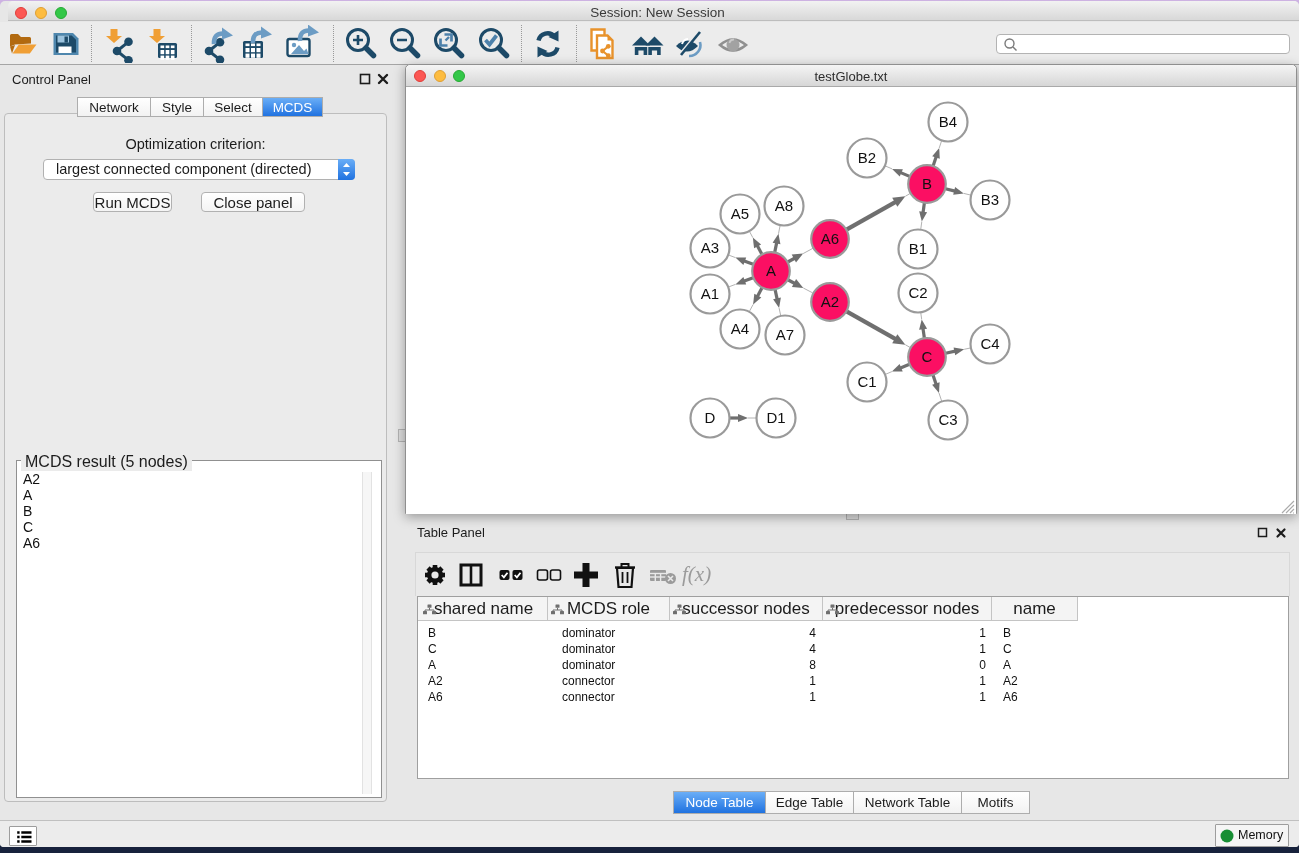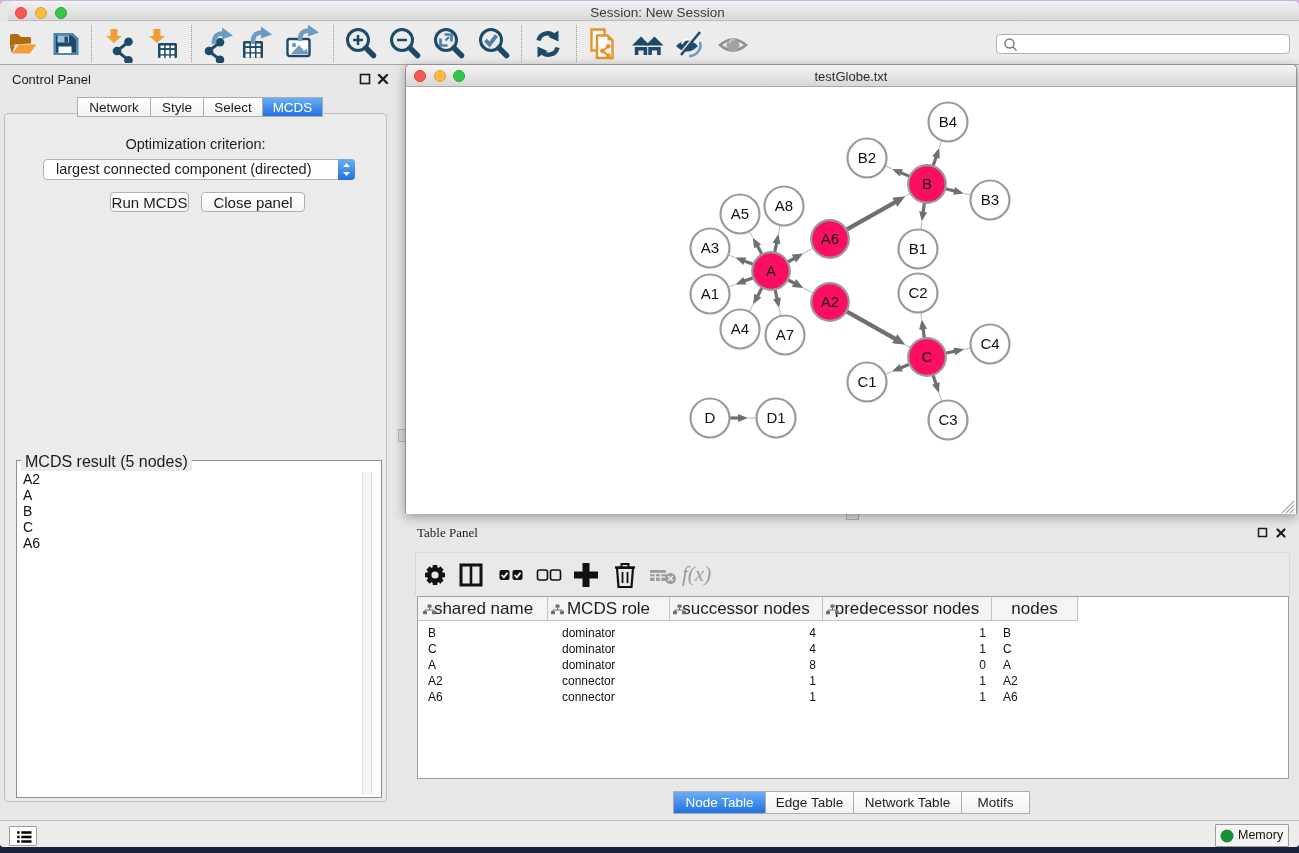--- a/index.html
+++ b/index.html
@@ -33,21 +33,21 @@
 .litem { font-size:14px; color:#111; line-height:16px; padding-left:5px; }
 
 #vsplit { position:absolute; left:398px; top:428px; width:9px; height:13px; background:#dcdcdc; border:1px solid #b3b3b3; }
 #hsplit { position:absolute; left:846px; top:512px; width:13px; height:7px; background:#dcdcdc; border:1px solid #b3b3b3; }
 
 #globe { position:absolute; left:405px; top:63px; width:892px; height:450px; border:1px solid #8f8f8f; border-radius:5px 5px 0 0; box-shadow:0 3px 12px rgba(0,0,0,0.35); background:#fff; }
 #globe-tb { position:absolute; left:0; top:0; width:890px; height:22px; background:linear-gradient(#f5f5f5,#d6d6d6); border-bottom:1px solid #a9a9a9; border-radius:5px 5px 0 0; }
 #globe-title { position:absolute; left:0; top:4px; width:890px; text-align:center; font-size:13px; font-weight:500; color:#2d2d2d; }
 #globe-content { position:absolute; left:0; top:23px; width:890px; height:426px; background:#fff; }
 
-#tp-title { position:absolute; left:417px; top:524px; font-size:13px; color:#1c1c1c;font-family:Liberation Serif, serif; }
+#tp-title { position:absolute; left:417px; top:524px; font-size:13px; color:#1c1c1c; }
 #tp-toolbar { position:absolute; left:415px; top:551px; width:875px; height:44px; background:#e9e9e9; border:1px solid #d8d8d8; border-bottom:none; }
 #tp-table { position:absolute; left:417px; top:595px; width:872px; height:183px; background:#fff; border:1px solid #9f9f9f; }
 #tp-header { position:absolute; left:0; top:0; width:660px; height:24px; background:#f4f4f4; border-bottom:1px solid #c4c4c4; }
 .hcell { position:absolute; top:0; height:24px; border-right:1px solid #c4c4c4; font-size:17px; color:#1c1c1c; text-align:center; line-height:24px; }
 .hicon2 { position:absolute; left:3px; top:7px; }
 .trow { position:absolute; font-size:12px; color:#111; }
 .tabs2 { left:673px; top:790px; height:23px; }
 #statusbar { position:absolute; left:0; top:819px; width:1299px; height:27px; background:#ececec; border-top:1px solid #c0c0c0; }
 #hambtn { position:absolute; left:9px; top:5px; width:28px; height:20px; background:#fff; border:1px solid #9d9d9d; border-radius:1px; }
 #membtn { position:absolute; right:10px; top:3px; width:74px; height:23px; background:#f5f5f5; border:1px solid #9d9d9d; border-radius:1px; font-size:12.5px; color:#111; }
@@ -211,21 +211,21 @@
       <div style="width:59px">Select</div>
       <div class="sel" style="width:59px">MCDS</div>
   </div>
   <div id="opt-label">Optimization criterion:</div>
   <div id="dropdown">largest connected component (directed)
     <div id="dd-btn"><svg width="17" height="21">
           <path d="M8.5 4 L12 8 L5 8 Z" fill="#fff"></path>
           <path d="M8.5 17 L12 13 L5 13 Z" fill="#fff"></path>
         </svg></div>
   </div>
-  <div class="btn" style="left:110px;top:191px;width:79px">Run MCDS</div>
+  <div class="btn" style="left:93px;top:191px;width:79px">Run MCDS</div>
   <div class="btn" style="left:201px;top:191px;width:104px">Close panel</div>
   <div id="fieldset">
     <div id="listbox">
       <div class="litem">A2</div>
         <div class="litem">A</div>
         <div class="litem">B</div>
         <div class="litem">C</div>
         <div class="litem">A6</div>
       <div id="listtrack"></div>
     </div>
@@ -433,21 +433,21 @@
             <path d="M6.5 4 v2 M2 7 V6 h9 v1" fill="none" stroke="#6f6f6f" stroke-width="1"></path>
           </svg>successor nodes</div>
         <div class="hcell" style="left:405px;width:169px"><svg class="hicon2" width="13" height="11">
             <g fill="#6f6f6f">
               <rect x="4.5" y="0.5" width="4" height="3.2" rx="0.5"></rect>
               <rect x="0" y="7" width="4" height="3.2" rx="0.5"></rect>
               <rect x="9" y="7" width="4" height="3.2" rx="0.5"></rect>
             </g>
             <path d="M6.5 4 v2 M2 7 V6 h9 v1" fill="none" stroke="#6f6f6f" stroke-width="1"></path>
           </svg>predecessor nodes</div>
-        <div class="hcell" style="left:574px;width:86px">nodes</div>
+        <div class="hcell" style="left:574px;width:86px">name</div>
       </div>
       <div class="trow" style="left:10px;top:29px">B</div>
       <div class="trow" style="left:144px;top:29px">dominator</div>
       <div class="trow" style="left:254px;top:29px;width:144px;text-align:right">4</div>
       <div class="trow" style="left:405px;top:29px;width:163px;text-align:right">1</div>
       <div class="trow" style="left:585px;top:29px">B</div>
       <div class="trow" style="left:10px;top:45px">C</div>
       <div class="trow" style="left:144px;top:45px">dominator</div>
       <div class="trow" style="left:254px;top:45px;width:144px;text-align:right">4</div>
       <div class="trow" style="left:405px;top:45px;width:163px;text-align:right">1</div>

